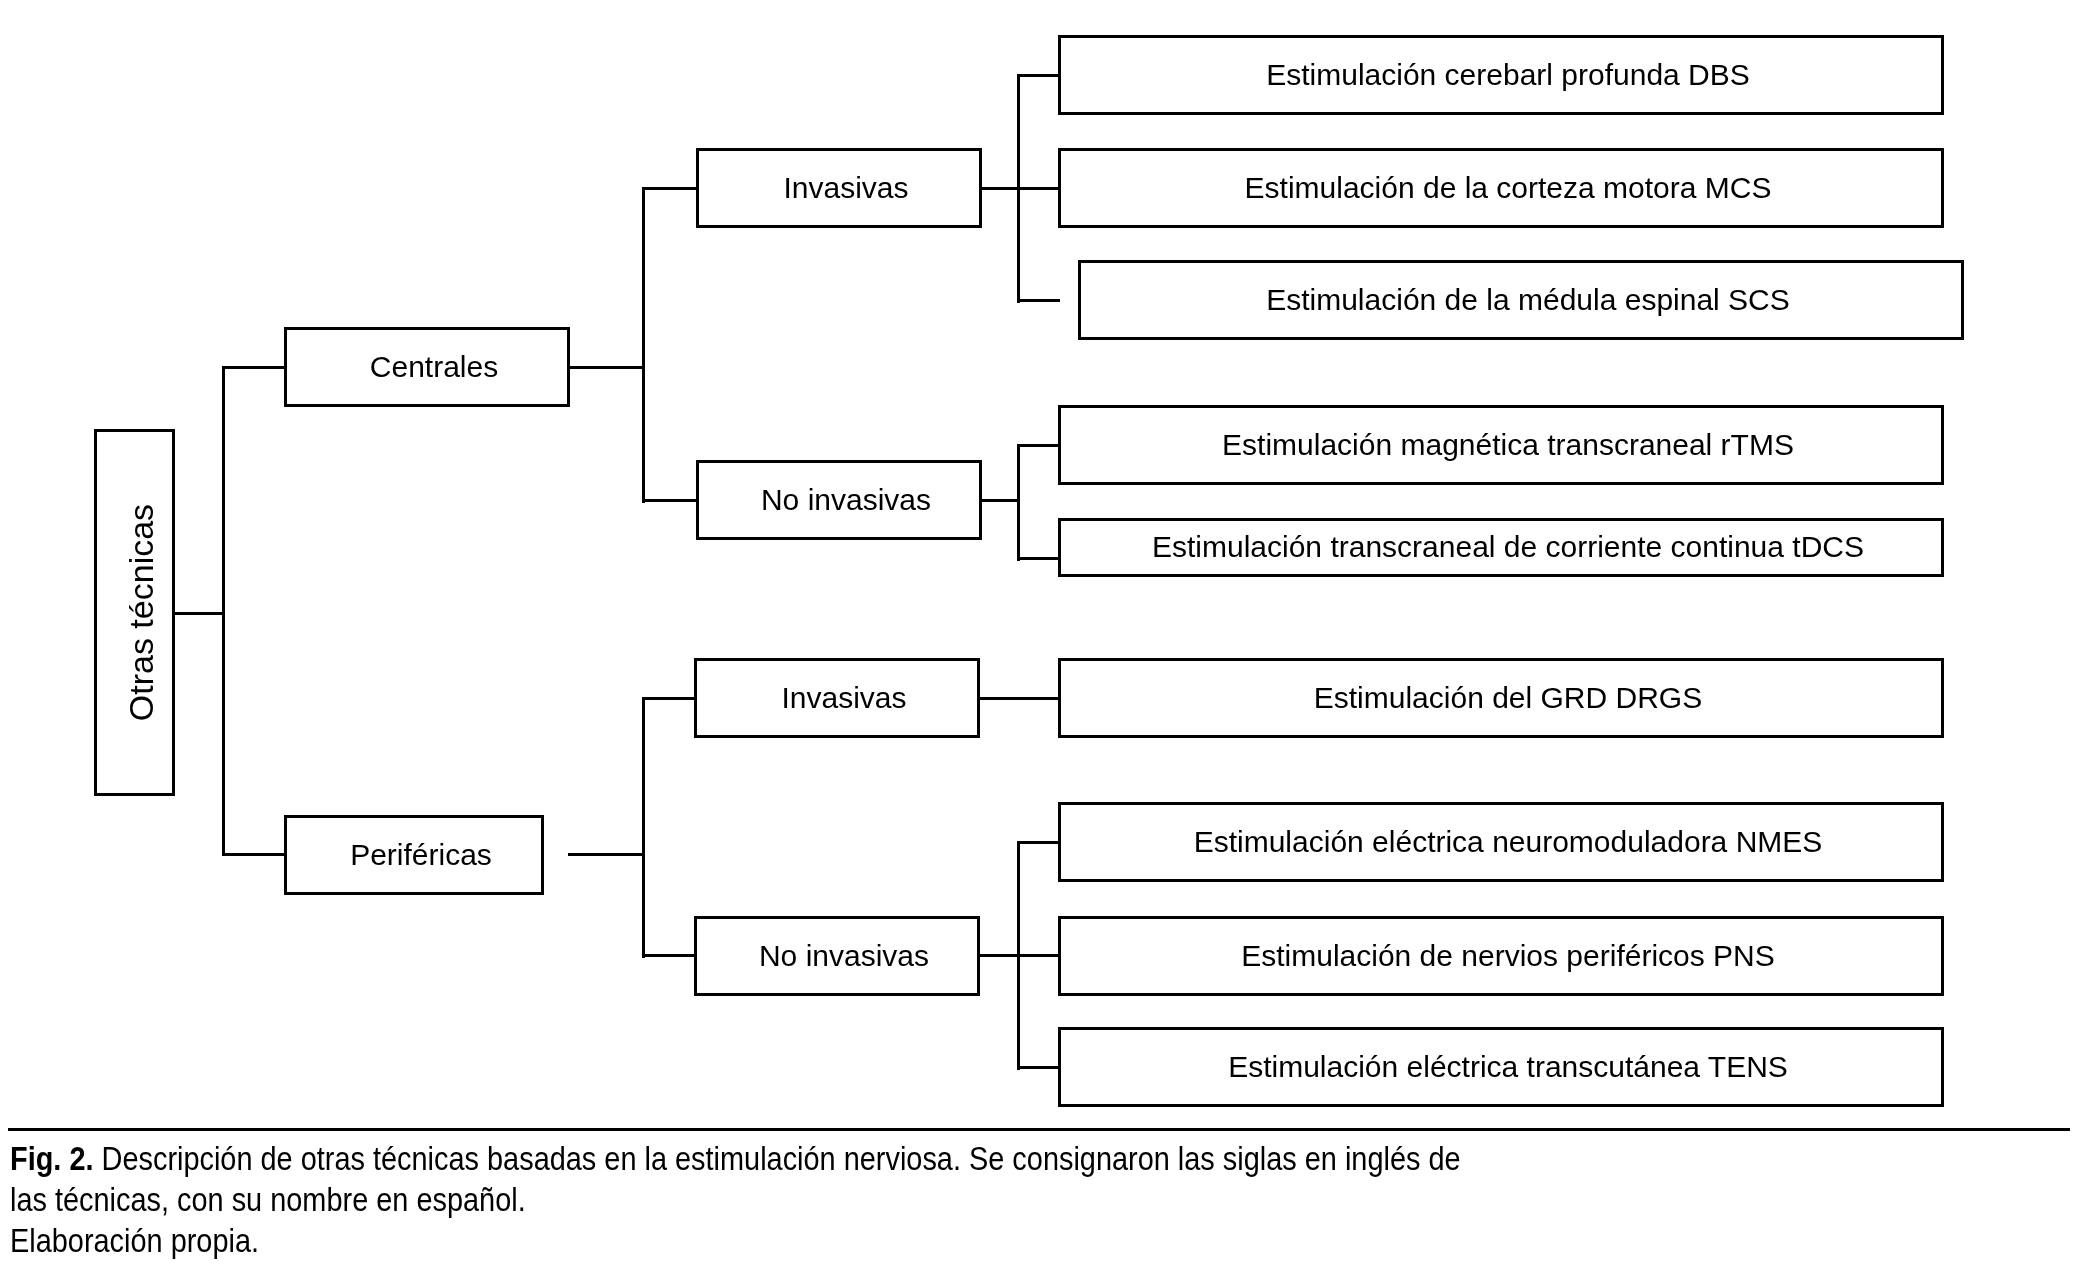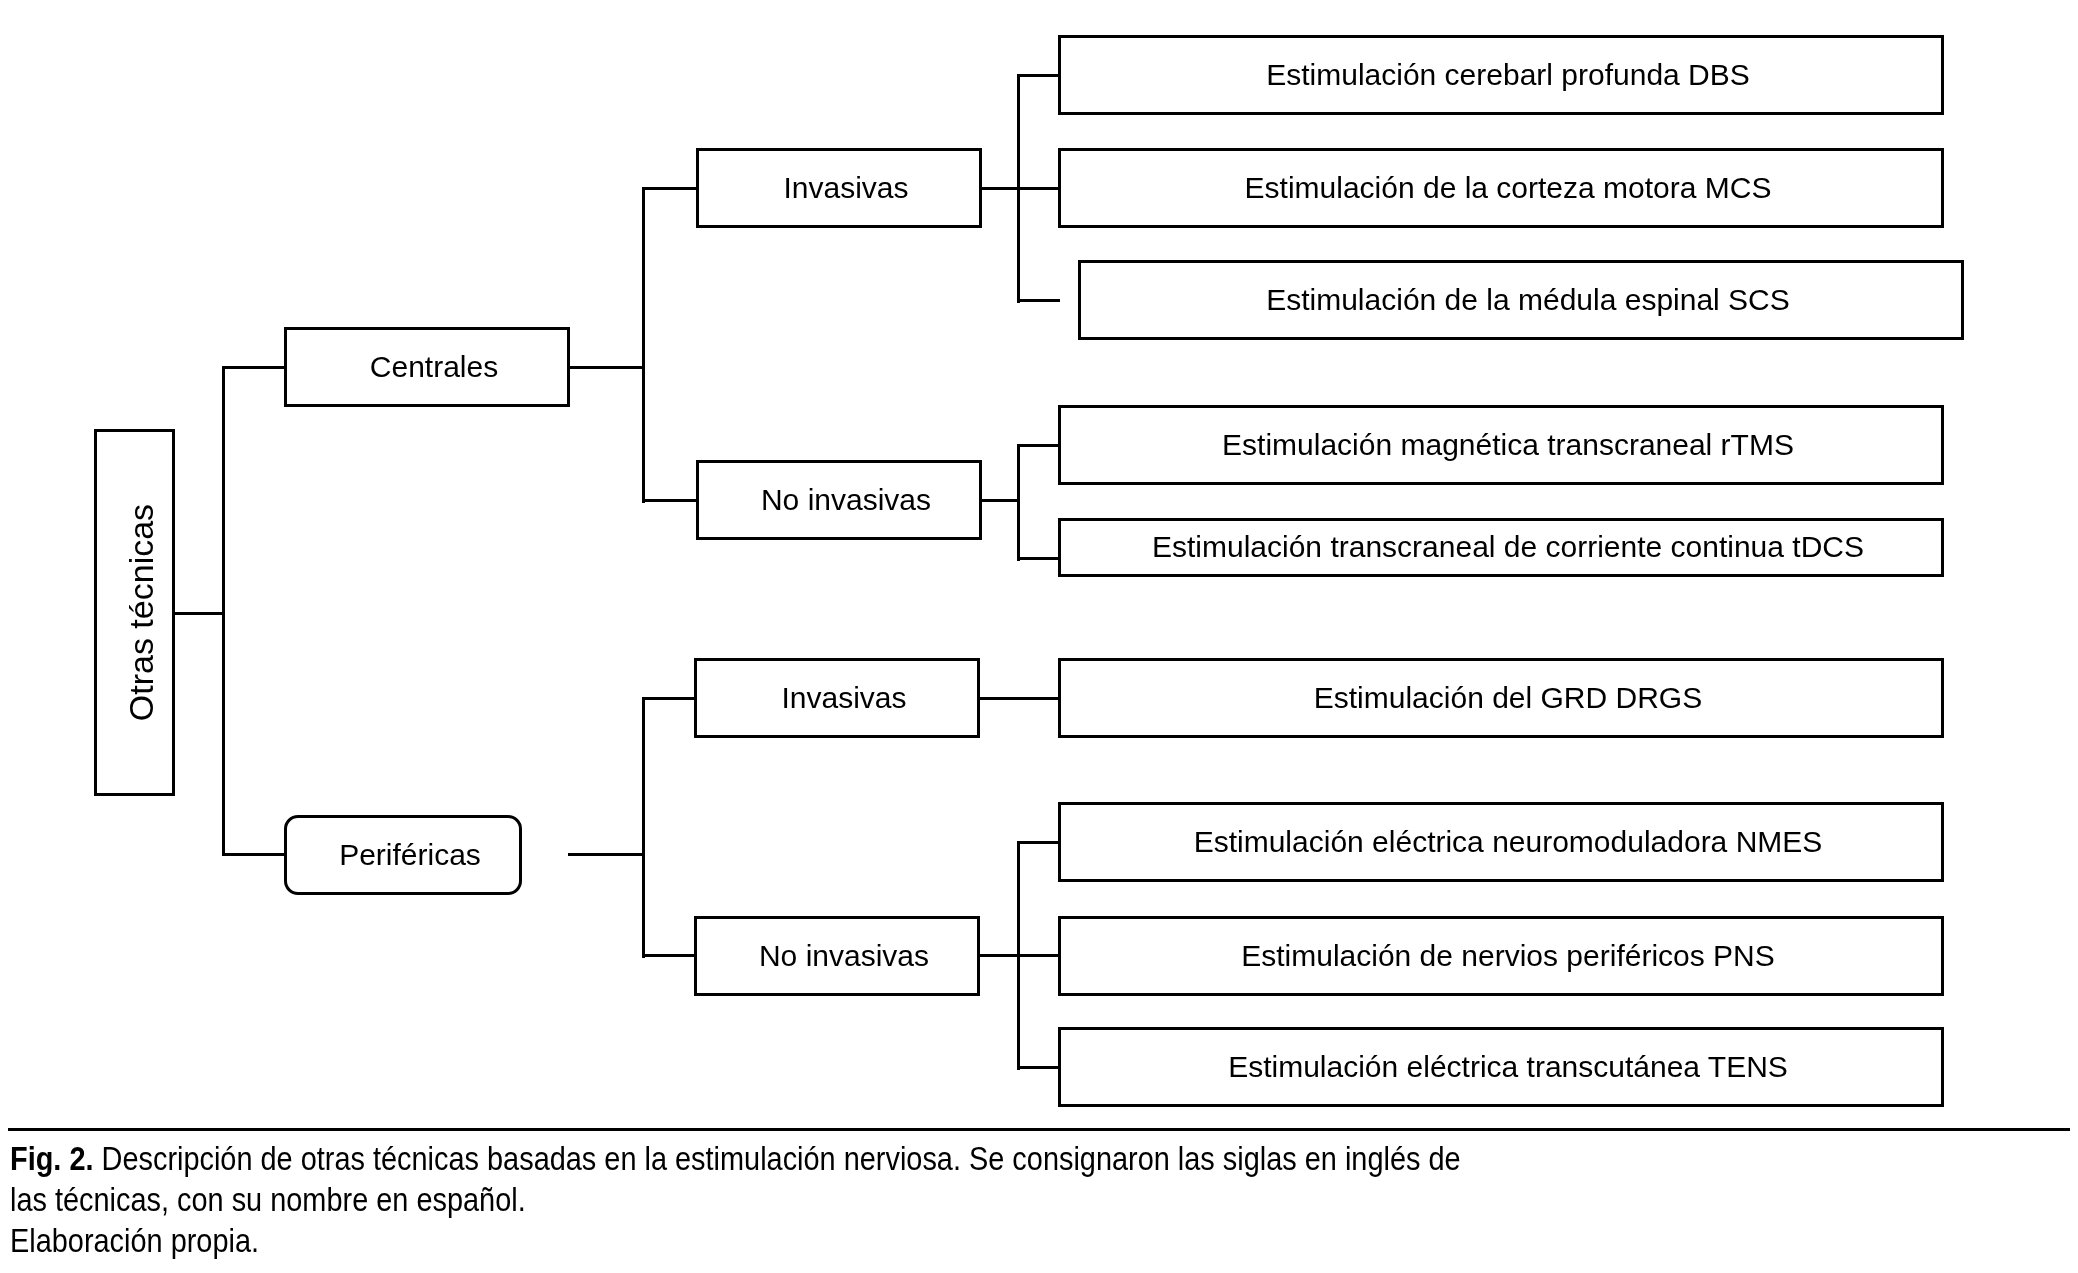--- a/index.html
+++ b/index.html
@@ -68,21 +68,21 @@
 <div id="stage">
 
   <div class="box root-box" style="left:94px; top:429px; width:81px; height:367px;">
     <span class="root-label">Otras técnicas</span>
   </div>
 
   <div class="box" style="left:284px; top:327px; width:286px; height:80px;">
     <span>Centrales</span>
   </div>
 
-  <div class="box" style="left:284px; top:815px; width:238px; height:80px;border-radius:14px;">
+  <div class="box" style="left:284px; top:815px; width:260px; height:80px;">
     <span>Periféricas</span>
   </div>
 
   <div class="box" style="left:696px; top:148px; width:286px; height:80px;">
     <span>Invasivas</span>
   </div>
 
   <div class="box" style="left:696px; top:460px; width:286px; height:80px;">
     <span>No invasivas</span>
   </div>

